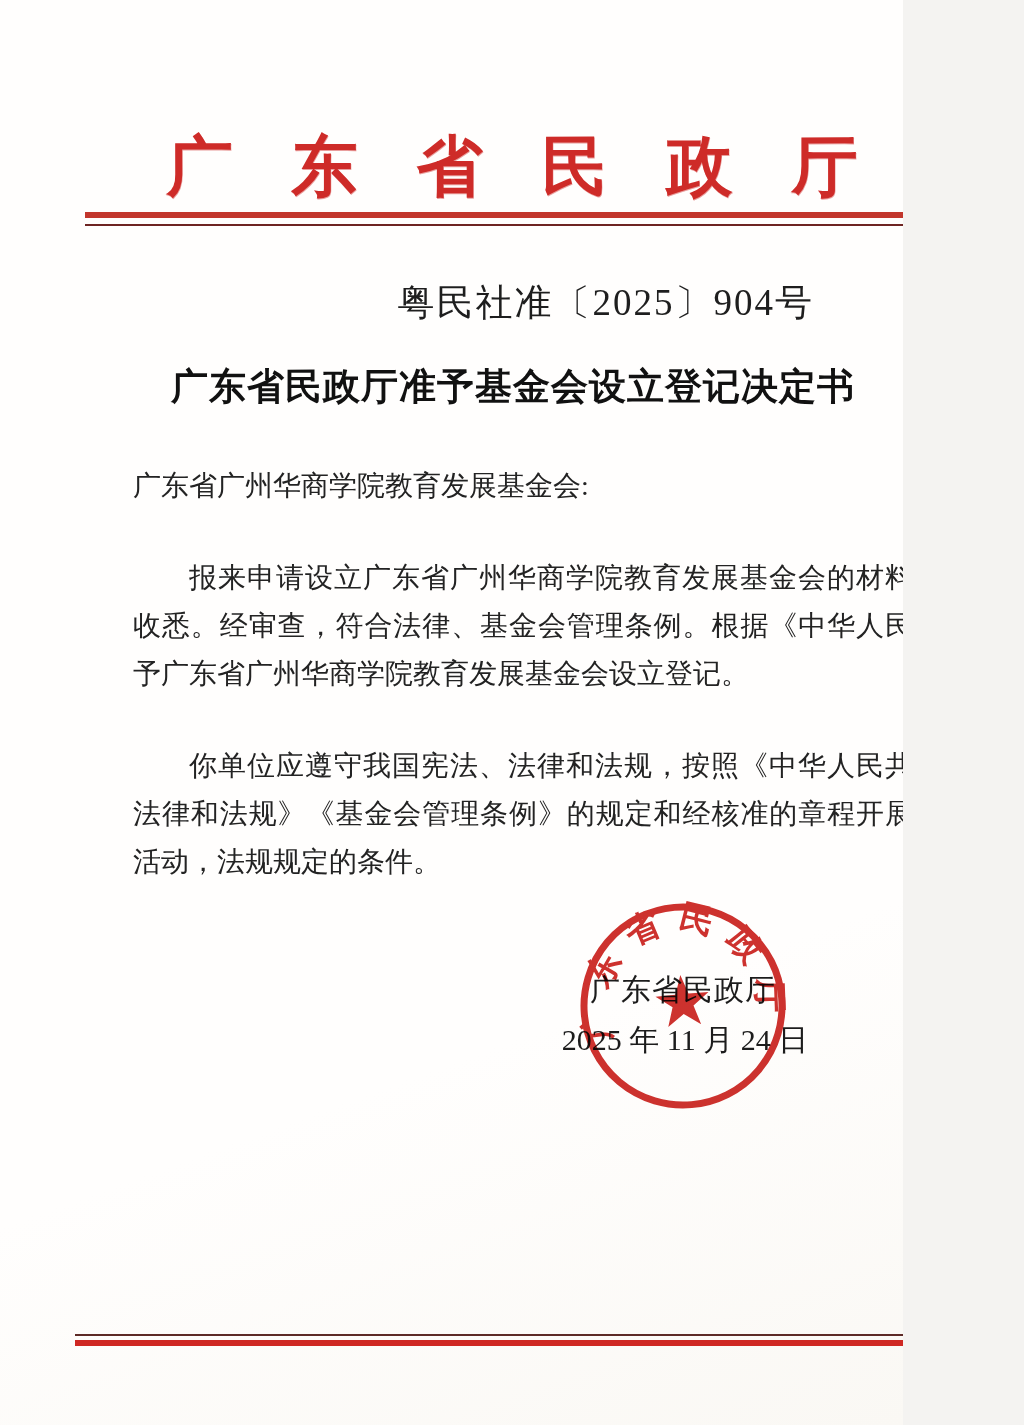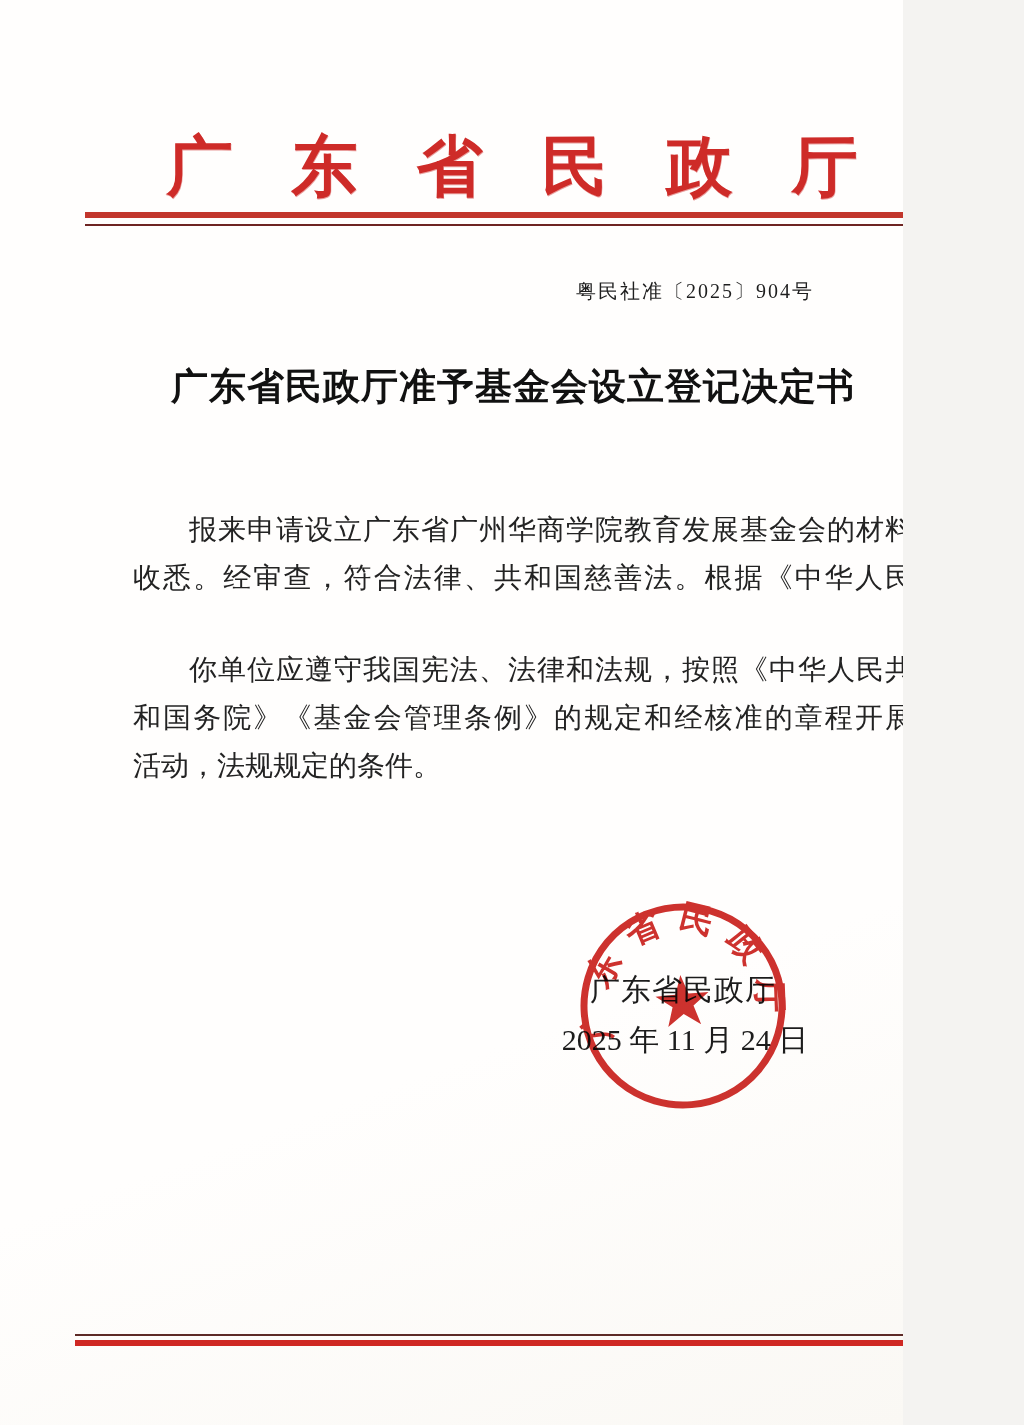--- a/index.html
+++ b/index.html
@@ -31,21 +31,21 @@
     position: absolute; top: 212px; left: 85px; width: 855px; height: 6px;
     background: #c2362c;
   }
   .rule-top-thin {
     position: absolute; top: 224px; left: 85px; width: 855px; height: 2px;
     background: #6e2422;
   }
   
   .doc-number {
     position: absolute; top: 278px; right: 89px;
-    font-size: 20px; letter-spacing: 2px; color: #1e1e1e;
+    font-size: 37px; letter-spacing: 2px; color: #1e1e1e;
     white-space: nowrap;
   }
   
   .doc-title {
     position: absolute; top: 362px; left: 1px; width: 1024px;
     text-align: center; font-size: 37px; font-weight: 700; color: #111;
     letter-spacing: 1px; white-space: nowrap;
   }
   
   .body-text {
@@ -97,24 +97,26 @@
     <span class="agency">广东省民政厅</span>
   </div>
   <div class="rule-top-thick"></div>
   <div class="rule-top-thin"></div>
 
   <div class="doc-number">粤民社准〔2025〕904号</div>
 
   <div class="doc-title">广东省民政厅准予基金会设立登记决定书</div>
 
   <div class="body-text">
+    <div class="line last-line">广东省广州华商学院教育发展基金会:</div>
     <div class="line first-line">报来申请设立广东省广州华商学院教育发展基金会的材料</div>
-    <div class="line">收悉。经审查，符合法律、共和国慈善法。根据《中华人民</div>
+    <div class="line">收悉。经审查，符合法律、基金会管理条例。根据《中华人民</div>
+    <div class="line last-line">予广东省广州华商学院教育发展基金会设立登记。</div>
     <div class="line first-line">你单位应遵守我国宪法、法律和法规，按照《中华人民共</div>
-    <div class="line">和国务院》《基金会管理条例》的规定和经核准的章程开展</div>
+    <div class="line">法律和法规》《基金会管理条例》的规定和经核准的章程开展</div>
     <div class="line last-line">活动，法规规定的条件。</div>
   </div>
 
   <div class="sig-agency">广东省民政厅</div>
   <div class="sig-date">2025 年 11 月 24 日</div>
 
   <div class="seal">
     <svg viewBox="0 0 212 212">
       <circle cx="106" cy="106" r="99" fill="none" stroke="#c9201c" stroke-width="7"></circle>
       <path id="sealArc" d="M 35.5 134.5 A 76 76 0 1 1 176.5 134.5" fill="none"></path>

